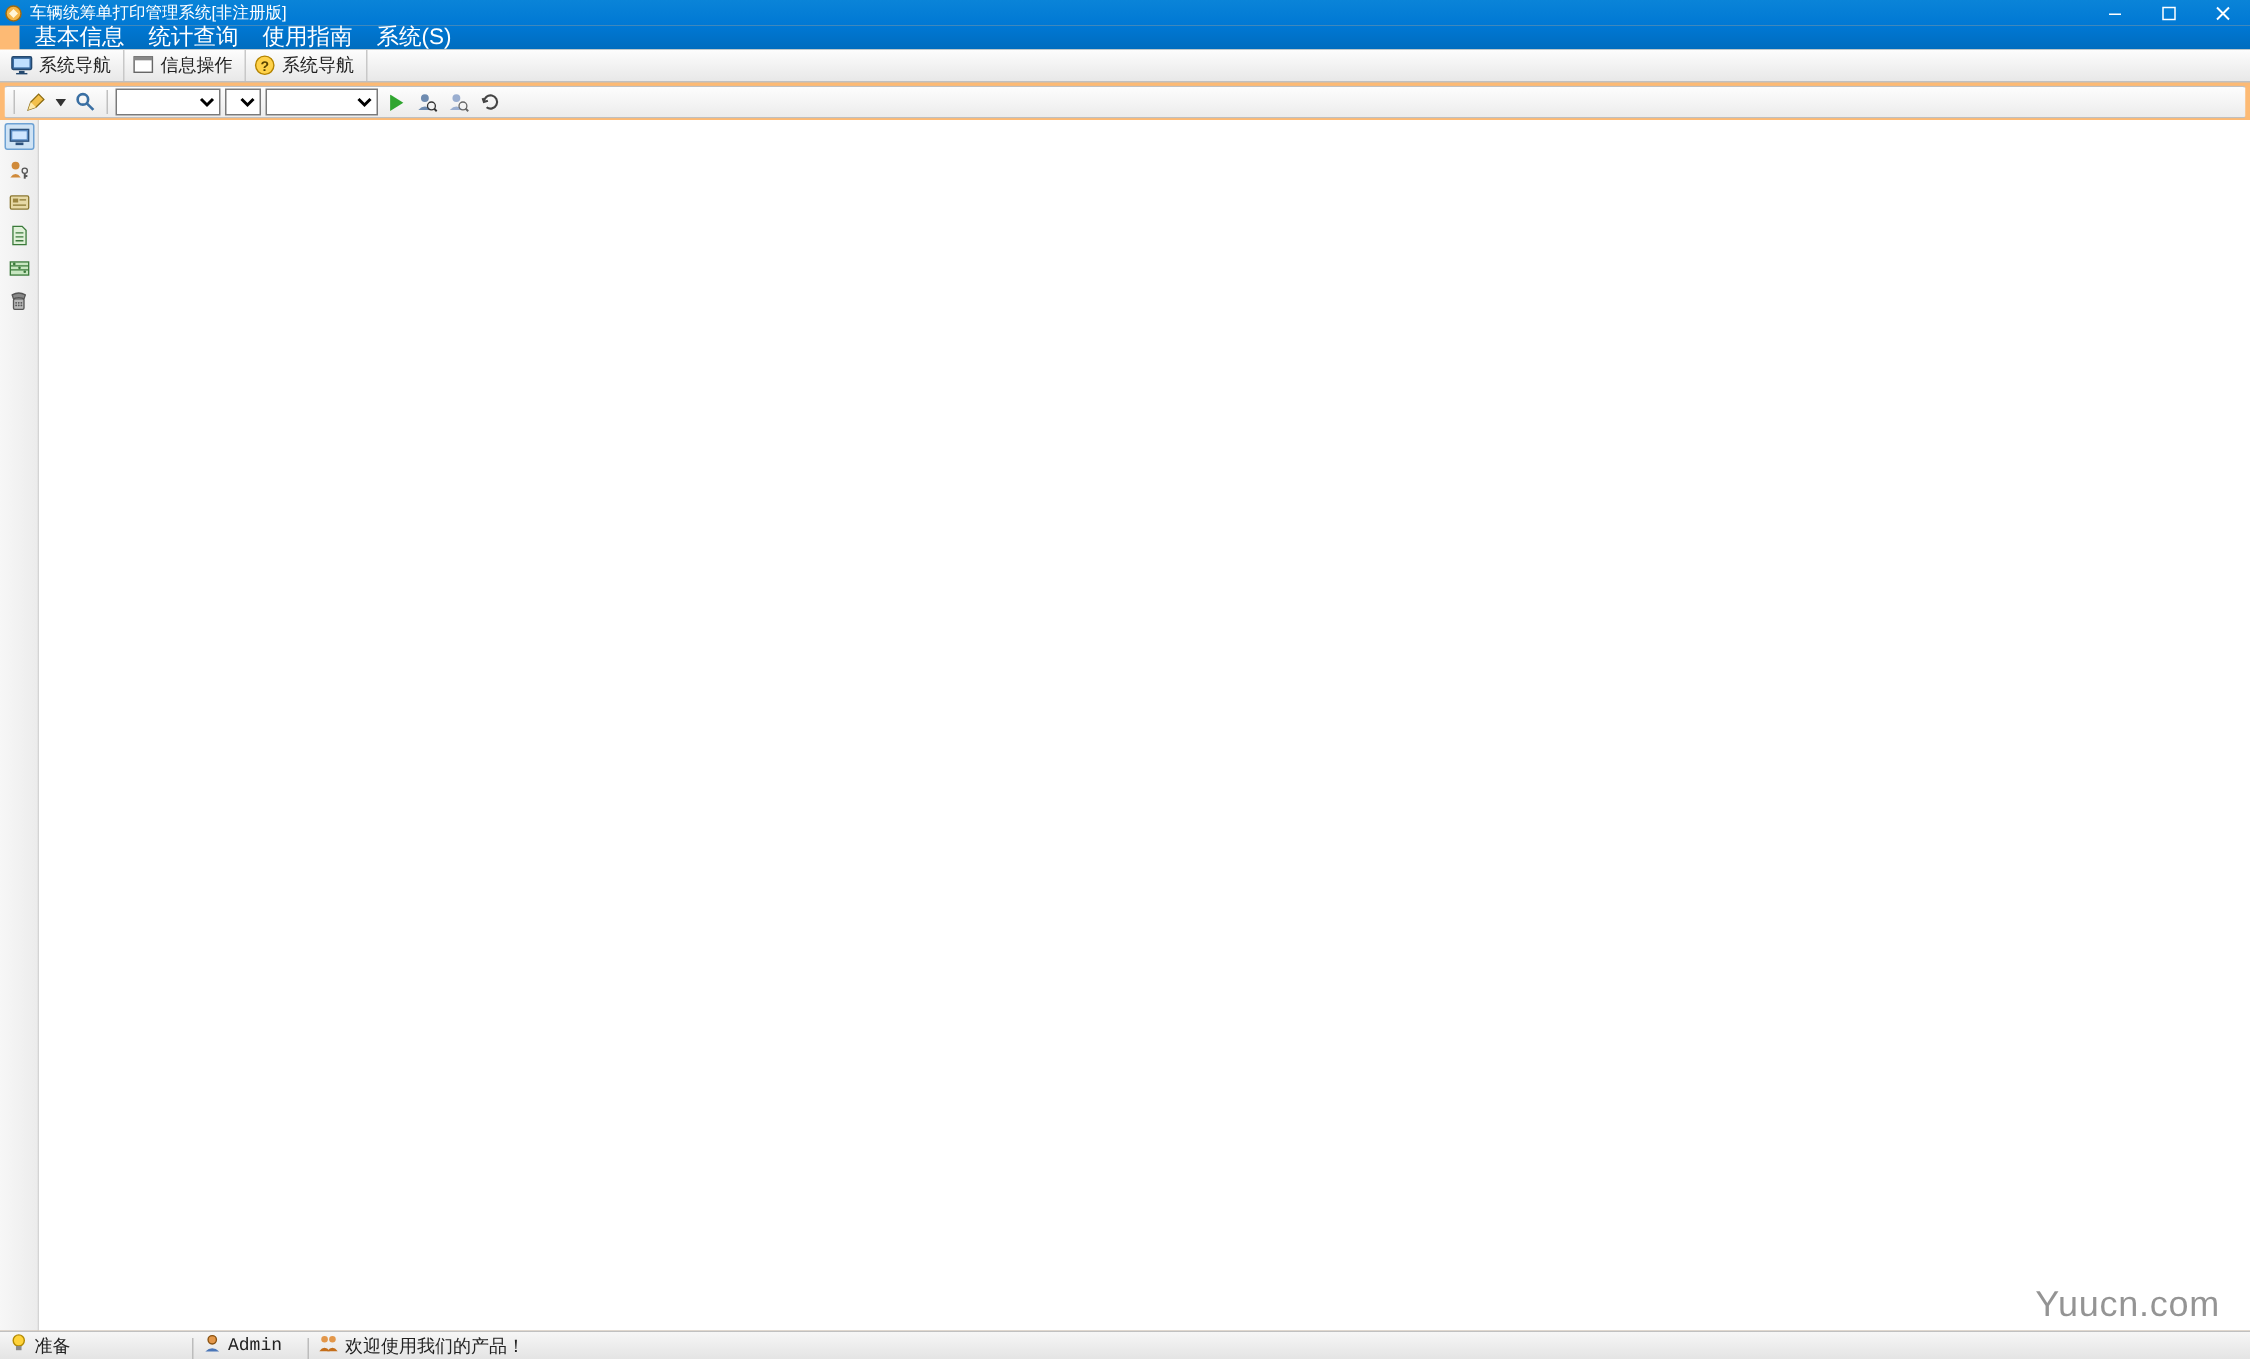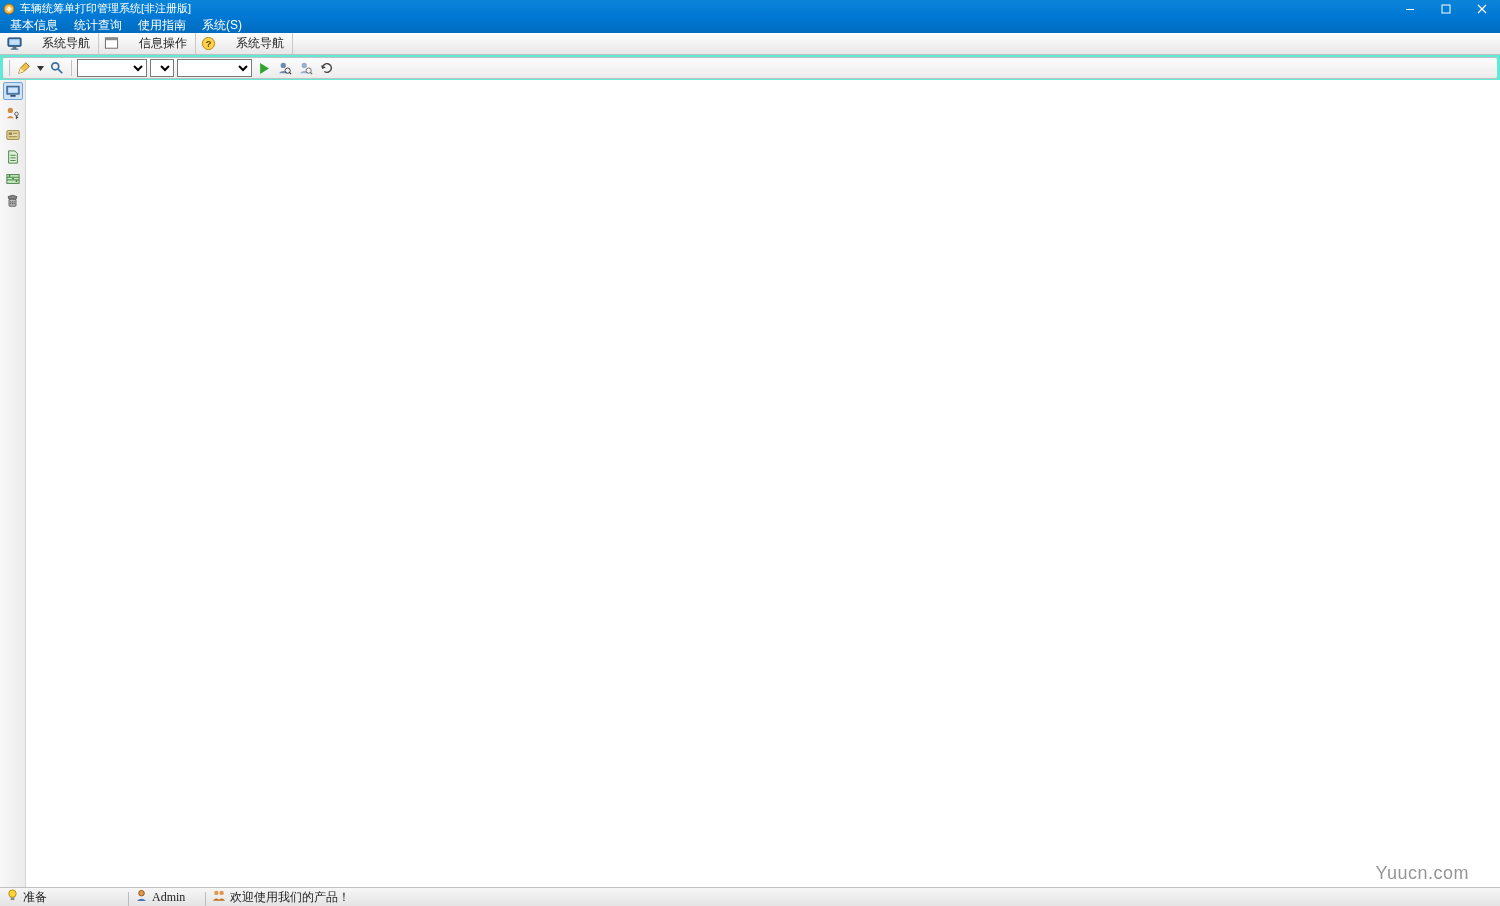--- a/index.html
+++ b/index.html
@@ -35,22 +35,23 @@
       color: #fff; cursor: pointer;
     }
 
     
     .menu-bar {
       height: 16px;
       background: linear-gradient(to bottom, #0078d4, #006cbe);
       display: flex;
       align-items: flex-start;
       color: #fff;
-      font-size: 12px;
+      font-size: 15px;
       padding-left: 2px;
+      margin-left: 13px;
     }
     .menu-bar .menu-item {
       padding: 0 8px;
       cursor: pointer;
       line-height: 16px;
     }
 
     
     .main-toolbar {
       height: 22px;
@@ -60,21 +61,21 @@
       align-items: stretch;
       padding-left: 2px;
     }
     .main-toolbar .tool-btn {
       display: flex; align-items: center;
       padding: 0 8px 0 4px;
       border-right: 1px solid #c8c8c8;
       cursor: pointer;
       font-size: 12px;
       color: #222;
-      gap: 20px;
+      gap: 4px;
     }
     .main-toolbar .tool-btn .tb-icon {
       width: 16px; height: 16px;
       display: inline-flex; align-items: center; justify-content: center;
     }
 
     
     .sub-toolbar {
       height: 22px;
       background: linear-gradient(to bottom, #fdfdfd, #ececec);
@@ -157,37 +158,37 @@
     .status-bar .status-cell {
       display: flex; align-items: center;
       padding: 0 6px;
       height: 100%;
       gap: 4px;
     }
     .status-bar .status-sep {
       width: 1px; height: 14px; background: #bcbcbc;
     }
     .status-cell.c-ready { width: 128px; }
-    .status-cell.c-user  { width: 76px; font-family: Liberation Serif, serif; }
+    .status-cell.c-user  { width: 76px; font-family: Liberation Mono, monospace; }
     .status-cell.c-msg   { padding-left: 6px; }
 
     
     .watermark {
       position: absolute;
-      right: 31px; bottom: 22px;
+      right: 20px; bottom: 22px;
       color: rgba(60,60,60,0.55);
-      font-size: 18px;
+      font-size: 24px;
       font-family: Arial, sans-serif;
       letter-spacing: 0.5px;
     }
 
     
     .outer {
       width: 1500px; height: 906px;
-      background: #5eead4;
+      background: #fdba74;
       position: relative;
     }
     .app-frame {
       position: absolute;
       left: 0; top: 0;
       width: 1500px; height: 906px;
     }
   </style>
 </head>
 <body>

